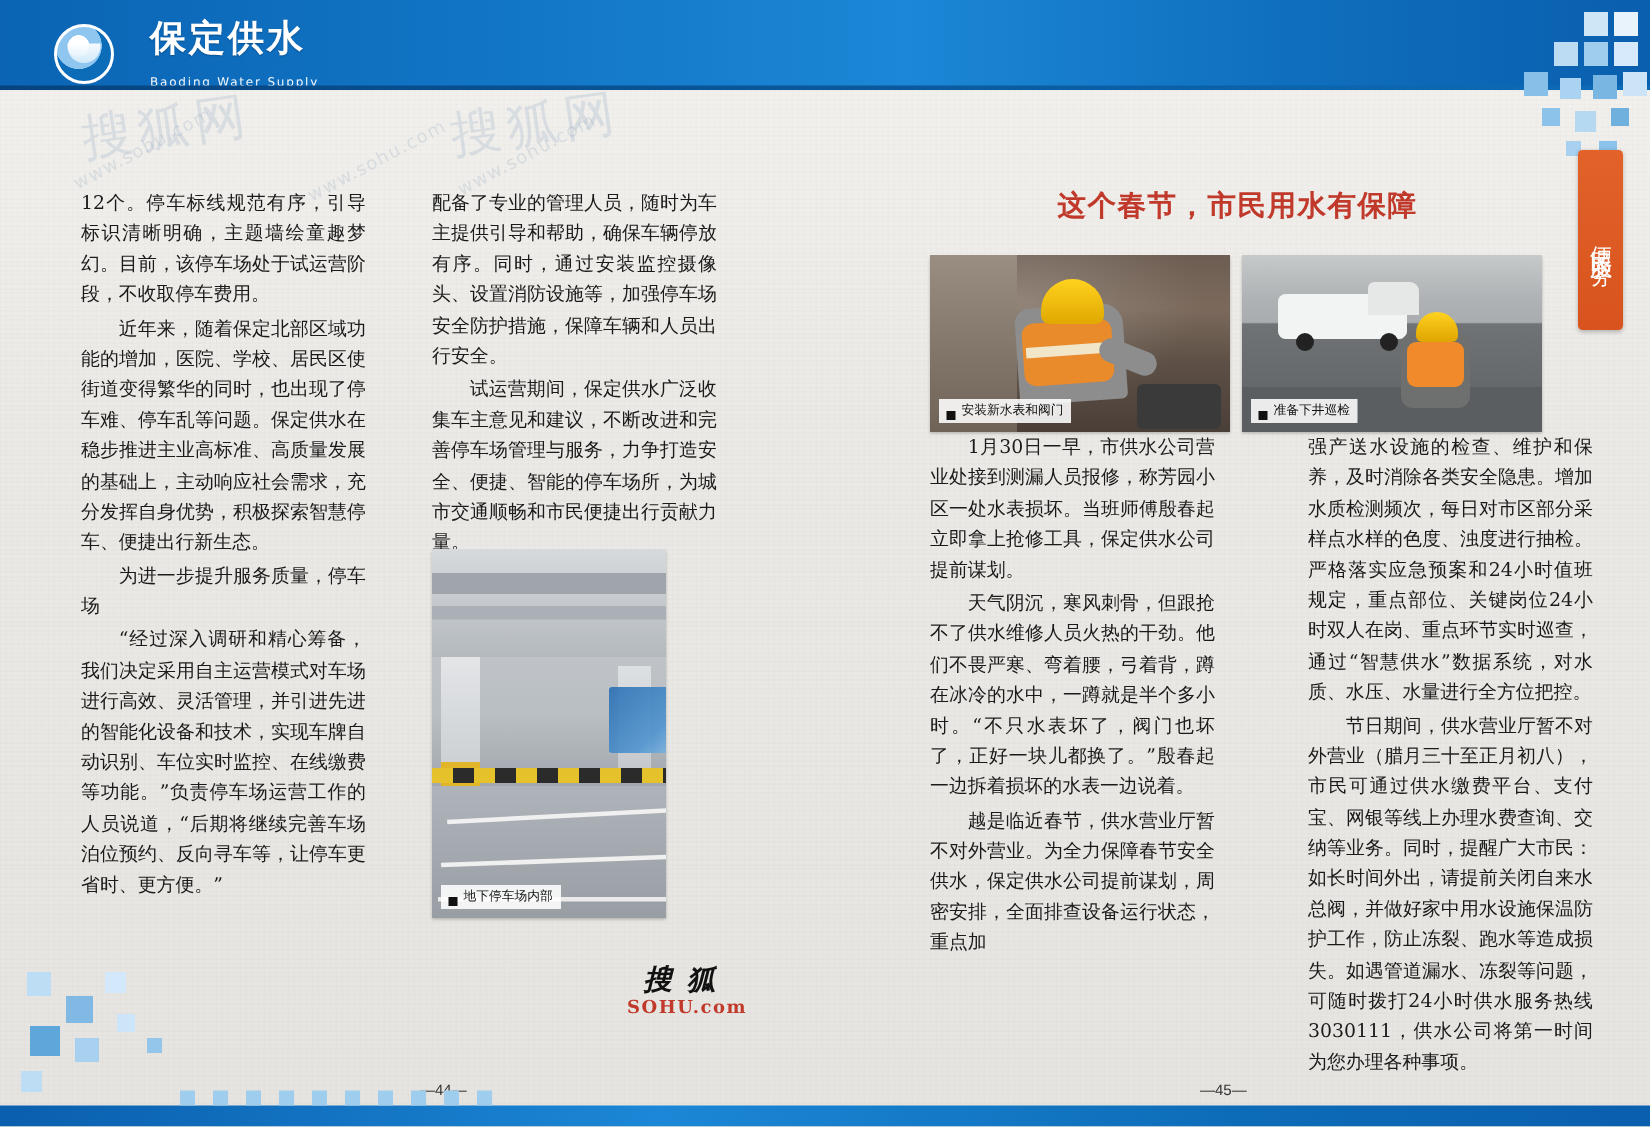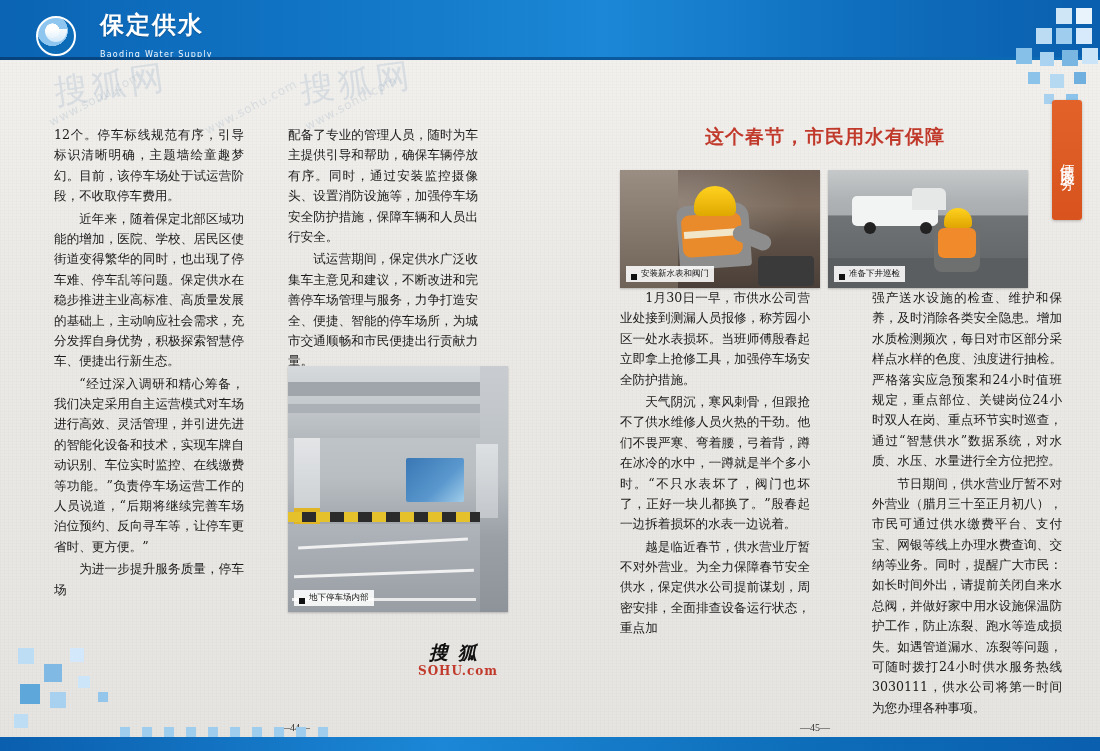--- a/index.html
+++ b/index.html
@@ -146,21 +146,21 @@
   #photo2 .truck-cab{position:absolute;left:84px;top:18px;width:34px;height:22px;background:#e6e8e8;border-radius:4px 6px 0 0;}
   #photo2 .wheel1{position:absolute;left:36px;top:52px;width:12px;height:12px;background:#222;border-radius:50%;}
   #photo2 .wheel2{position:absolute;left:92px;top:52px;width:12px;height:12px;background:#222;border-radius:50%;}
   #photo2 .bldg{position:absolute;left:0;top:0;width:200px;height:30px;background:linear-gradient(180deg,#c6c9ca,#aeb2b4);}
   #photo2 .w2-body{position:absolute;left:106px;top:52px;width:46px;height:50px;background:#6e6f6f;border-radius:8px;}
   #photo2 .w2-vest{position:absolute;left:110px;top:58px;width:38px;height:30px;background:#f08a2a;border-radius:6px;}
   #photo2 .helm2{position:absolute;left:116px;top:38px;width:28px;height:20px;background:linear-gradient(180deg,#ffd21f,#dfa400);border-radius:14px 14px 4px 4px;}
   #photo2 .road{position:absolute;left:0;bottom:0;width:200px;height:30px;background:#5a5e60;}
 
   
-  #photo3{left:288px;top:366px;width:220px;height:246px;
+  #photo3{left:288px;top:366px;width:156px;height:246px;
     background:linear-gradient(180deg,#c9cdd1 0%,#b9bec3 45%,#9aa0a6 70%,#8d9398 100%);
   }
   #photo3 .ceil{position:absolute;left:0;top:0;width:192px;height:72px;background:linear-gradient(180deg,#d6dadd,#b4b9be);}
   #photo3 .duct{position:absolute;left:0;top:16px;width:192px;height:14px;background:#9fa5aa;}
   #photo3 .duct2{position:absolute;left:0;top:38px;width:192px;height:9px;background:#aab0b5;}
   #photo3 .pillar{position:absolute;left:6px;top:72px;width:26px;height:86px;background:linear-gradient(180deg,#e3e5e7,#c8ccd0);}
   #photo3 .pillar:after{content:"";position:absolute;left:0;bottom:0;width:26px;height:16px;background:#e0b528;}
   #photo3 .pillar2{position:absolute;right:10px;top:78px;width:22px;height:74px;background:linear-gradient(180deg,#dde0e3,#c3c7cb);}
   #photo3 .mural{position:absolute;left:118px;top:92px;width:58px;height:44px;background:linear-gradient(135deg,#2b6fb3,#4f93cf 60%,#9fd0ef);opacity:.9;border-radius:2px;}
   #photo3 .floor{position:absolute;left:0;top:158px;width:192px;height:88px;background:linear-gradient(180deg,#aeb4b9,#989ea3);}
@@ -172,21 +172,21 @@
   
   .sohu{
     position:absolute;left:418px;top:640px;text-align:center;width:80px;
     font-family:"DejaVu Serif","Liberation Serif",serif;
   }
   .sohu .cn{font-size:19px;letter-spacing:10px;color:#111;font-weight:700;font-style:italic;}
   .sohu .en{font-size:12px;color:#c0392b;letter-spacing:1px;font-weight:700;margin-top:-2px;}
   
   .pgnum{
     position:absolute;bottom:18px;font-size:10px;color:#333;
-    font-family:Liberation Serif, serif;
+    font-family:Liberation Sans, sans-serif;
   }
   #pg-left{left:280px;}
   #pg-right{left:800px;}
   
   .mosaic{position:absolute;pointer-events:none;}
 </style>
 </head>
 <body>
 
 <div class="page">
@@ -223,22 +223,22 @@
 
   <div class="wm-big" style="left:54px;top:62px;">搜狐网</div>
   <div class="wm" style="left:44px;top:92px;">www.sohu.com</div>
   <div class="wm" style="left:200px;top:100px;">www.sohu.com</div>
   <div class="wm-big" style="left:300px;top:60px;">搜狐网</div>
   <div class="wm" style="left:300px;top:96px;">www.sohu.com</div>
 
   <div class="col" id="col1">
     <p class="noind">12个。停车标线规范有序，引导标识清晰明确，主题墙绘童趣梦幻。目前，该停车场处于试运营阶段，不收取停车费用。</p>
     <p>近年来，随着保定北部区域功能的增加，医院、学校、居民区使街道变得繁华的同时，也出现了停车难、停车乱等问题。保定供水在稳步推进主业高标准、高质量发展的基础上，主动响应社会需求，充分发挥自身优势，积极探索智慧停车、便捷出行新生态。</p>
+    <p>为进一步提升服务质量，停车场</p>
     <p>“经过深入调研和精心筹备，我们决定采用自主运营模式对车场进行高效、灵活管理，并引进先进的智能化设备和技术，实现车牌自动识别、车位实时监控、在线缴费等功能。”负责停车场运营工作的人员说道，“后期将继续完善车场泊位预约、反向寻车等，让停车更省时、更方便。”</p>
-    <p>为进一步提升服务质量，停车场</p>
   </div>
 
   <div class="col" id="col2">
     <p class="noind">配备了专业的管理人员，随时为车主提供引导和帮助，确保车辆停放有序。同时，通过安装监控摄像头、设置消防设施等，加强停车场安全防护措施，保障车辆和人员出行安全。</p>
     <p>试运营期间，保定供水广泛收集车主意见和建议，不断改进和完善停车场管理与服务，力争打造安全、便捷、智能的停车场所，为城市交通顺畅和市民便捷出行贡献力量。</p>
   </div>
 
   <div class="photo" id="photo3">
     <div class="ceil"></div>
       <div class="duct"></div>
@@ -290,21 +290,21 @@
     <div class="w2-body"></div>
       <div class="w2-vest"></div>
     <div class="helm2"></div>
     <div class="cap">
       <span class="bullet"></span>
       <span>准备下井巡检</span>
     </div>
   </div>
 
   <div class="col" id="col3">
-    <p>1月30日一早，市供水公司营业处接到测漏人员报修，称芳园小区一处水表损坏。当班师傅殷春起立即拿上抢修工具，加强停车场安全防护措施。</p>
+    <p>1月30日一早，市供水公司营业处接到测漏人员报修，称芳园小区一处水表损坏。当班师傅殷春起立即拿上抢修工具，保定供水公司提前谋划。</p>
     <p>天气阴沉，寒风刺骨，但跟抢不了供水维修人员火热的干劲。他们不畏严寒、弯着腰，弓着背，蹲在冰冷的水中，一蹲就是半个多小时。“不只水表坏了，阀门也坏了，正好一块儿都换了。”殷春起一边拆着损坏的水表一边说着。</p>
     <p>越是临近春节，供水营业厅暂不对外营业。为全力保障春节安全供水，保定供水公司提前谋划，周密安排，全面排查设备运行状态，重点加</p>
   </div>
 
   <div class="col" id="col4">
     <p class="noind">强产送水设施的检查、维护和保养，及时消除各类安全隐患。增加水质检测频次，每日对市区部分采样点水样的色度、浊度进行抽检。严格落实应急预案和24小时值班规定，重点部位、关键岗位24小时双人在岗、重点环节实时巡查，通过“智慧供水”数据系统，对水质、水压、水量进行全方位把控。</p>
     <p>节日期间，供水营业厅暂不对外营业（腊月三十至正月初八），市民可通过供水缴费平台、支付宝、网银等线上办理水费查询、交纳等业务。同时，提醒广大市民：如长时间外出，请提前关闭自来水总阀，并做好家中用水设施保温防护工作，防止冻裂、跑水等造成损失。如遇管道漏水、冻裂等问题，可随时拨打24小时供水服务热线3030111，供水公司将第一时间为您办理各种事项。</p>
   </div>
 
   <div class="pgnum" id="pg-right">—45—</div>

